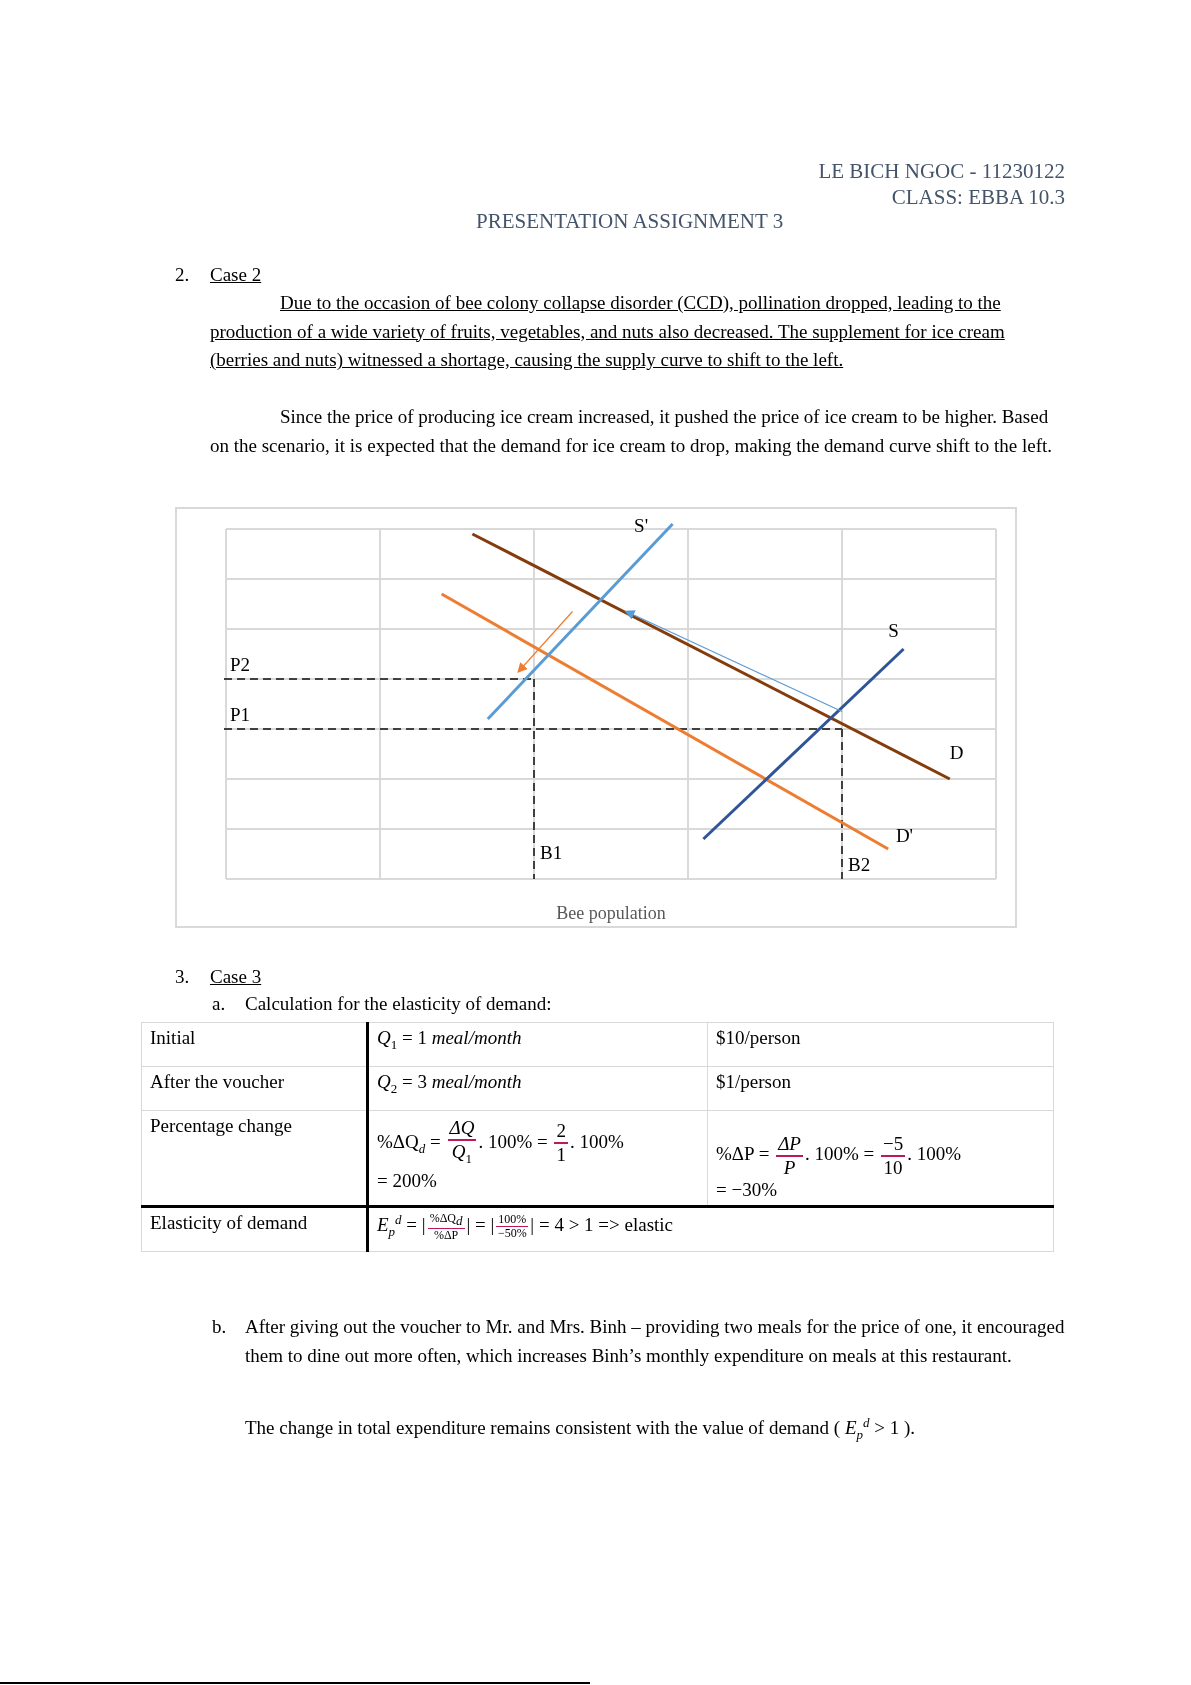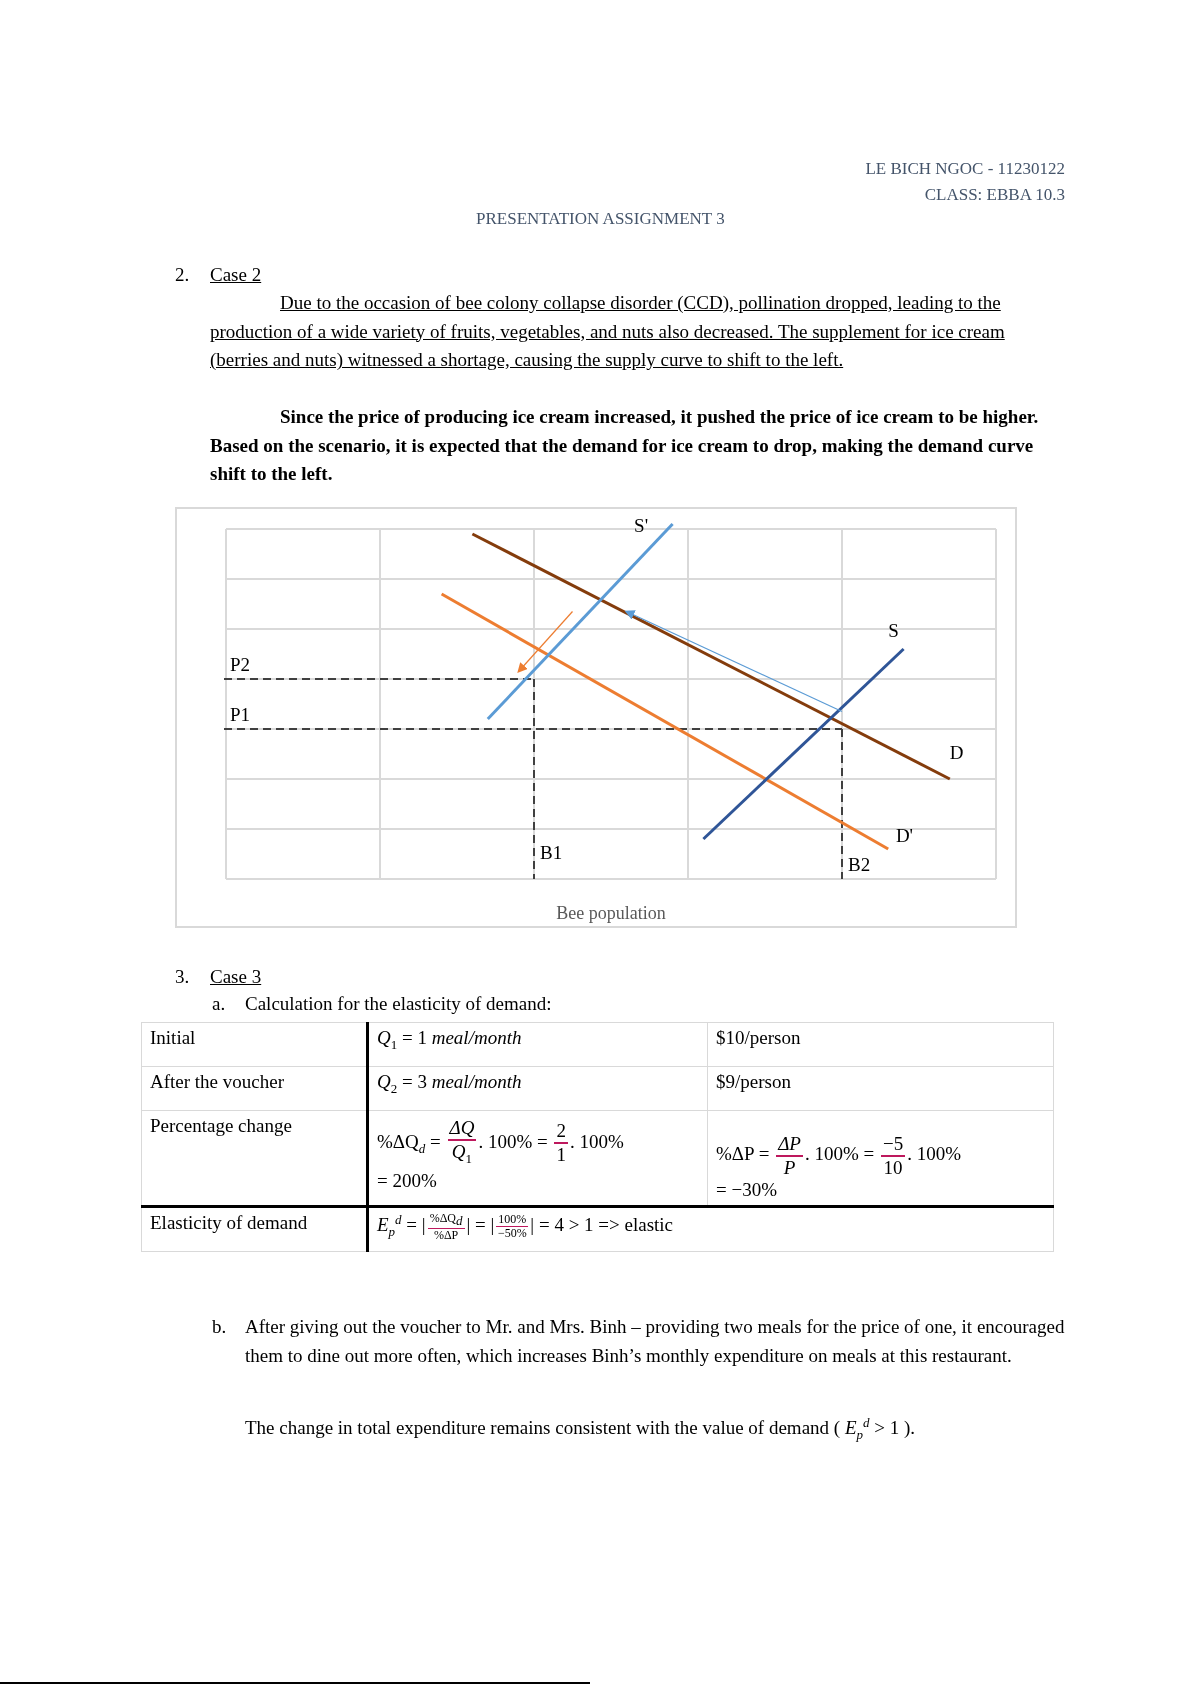--- a/index.html
+++ b/index.html
@@ -1,19 +1,19 @@
 <!DOCTYPE html>
 <html><head>
 <meta charset="utf-8">
 <style>
   html, body { margin: 0; padding: 0; background: #ffffff; }
   body { width: 1191px; height: 1685px; position: relative; overflow: hidden;
          font-family: "Liberation Serif", "DejaVu Serif", serif; color: #000; }
   .abs { position: absolute; }
-  .hdr { color: #44546a; font-size: 17px; }
+  .hdr { color: #44546a; font-size: 21px; }
   .txt { font-size: 19px; line-height: 28.5px; }
   .u { text-decoration: underline; }
   .para { position: absolute; left: 210px; width: 850px; font-size: 19px; line-height: 28.5px; }
   .indent { display: inline-block; width: 70px; }
   
   #chart-frame { position: absolute; left: 175px; top: 507px; width: 842px; height: 421px;
                  border: 2px solid #d9d9d9; box-sizing: border-box; }
   #chart-svg { position: absolute; left: 0; top: 0; }
   .chart-label { font-family: "Liberation Serif", serif; font-size: 19px; fill: #000; }
   .axis-title { font-family: "Liberation Serif", serif; font-size: 18px; fill: #595959; }
@@ -40,21 +40,21 @@
 </head>
 <body>
 
 <div class="abs hdr" style="right:126px; top:159px;">LE BICH NGOC - 11230122</div>
 <div class="abs hdr" style="right:126px; top:185px;">CLASS: EBBA 10.3</div>
 <div class="abs hdr" style="left:476px; top:209px;">PRESENTATION ASSIGNMENT 3</div>
 
 <div class="abs txt" style="left:175px; top:261px;">2.</div>
 <div class="abs txt u" style="left:210px; top:261px;">Case 2</div>
 <div class="para" style="top:289px;text-decoration:underline;"><span class="indent"></span><span>Due to the occasion of bee colony collapse disorder (CCD), pollination dropped, leading to the production of a wide variety of fruits, vegetables, and nuts also decreased. The supplement for ice cream (berries and nuts) witnessed a shortage, causing the supply curve to shift to the left.</span></div>
-<div class="para" style="top:403px;font-weight:bold;"><span class="indent"></span><span>Since the price of producing ice cream increased, it pushed the price of ice cream to be higher. Based on the scenario, it is expected that the demand for ice cream to drop, making the demand curve shift to the left.</span></div>
+<div class="para" style="top:403px;"><span class="indent"></span><span>Since the price of producing ice cream increased, it pushed the price of ice cream to be higher. Based on the scenario, it is expected that the demand for ice cream to drop, making the demand curve shift to the left.</span></div>
 
 <div id="chart-frame">
   <svg id="chart-svg" width="838" height="417">
       <defs>
         <marker id="ah0" markerWidth="10" markerHeight="10" refX="8" refY="5" orient="auto" markerUnits="userSpaceOnUse">
           <path d="M0,0 L10,5 L0,10 z" fill="#ed7d31"></path>
         </marker>
         <marker id="ah1" markerWidth="10" markerHeight="10" refX="8" refY="5" orient="auto" markerUnits="userSpaceOnUse">
           <path d="M0,0 L10,5 L0,10 z" fill="#5b9bd5"></path>
         </marker>
@@ -108,21 +108,21 @@
     </colgroup>
   <tbody>
   <tr class="r1">
     <td>Initial</td>
     <td class="qcol"><span class="math">Q</span><sub>1</sub><span> = 1 </span><span class="math">meal/month</span></td>
     <td>$10/person</td>
   </tr>
   <tr class="r2">
     <td>After the voucher</td>
     <td class="qcol"><span class="math">Q</span><sub>2</sub><span> = 3 </span><span class="math">meal/month</span></td>
-    <td>$9/person</td>
+    <td>$1/person</td>
   </tr>
   <tr class="r3">
     <td>Percentage change</td>
     <td class="qcol">
       <div style="margin-top:2px;">
         <span>%ΔQ</span><sub class="math">d</sub> =
         <span class="frac math"><span class="num">ΔQ</span><span class="den"><span>Q</span><sub class="up">1</sub></span></span><span>. 100% = </span>
         <span class="frac"><span class="num">2</span><span class="den">1</span></span><span>. 100%</span>
       </div>
       <div>= 200%</div>

